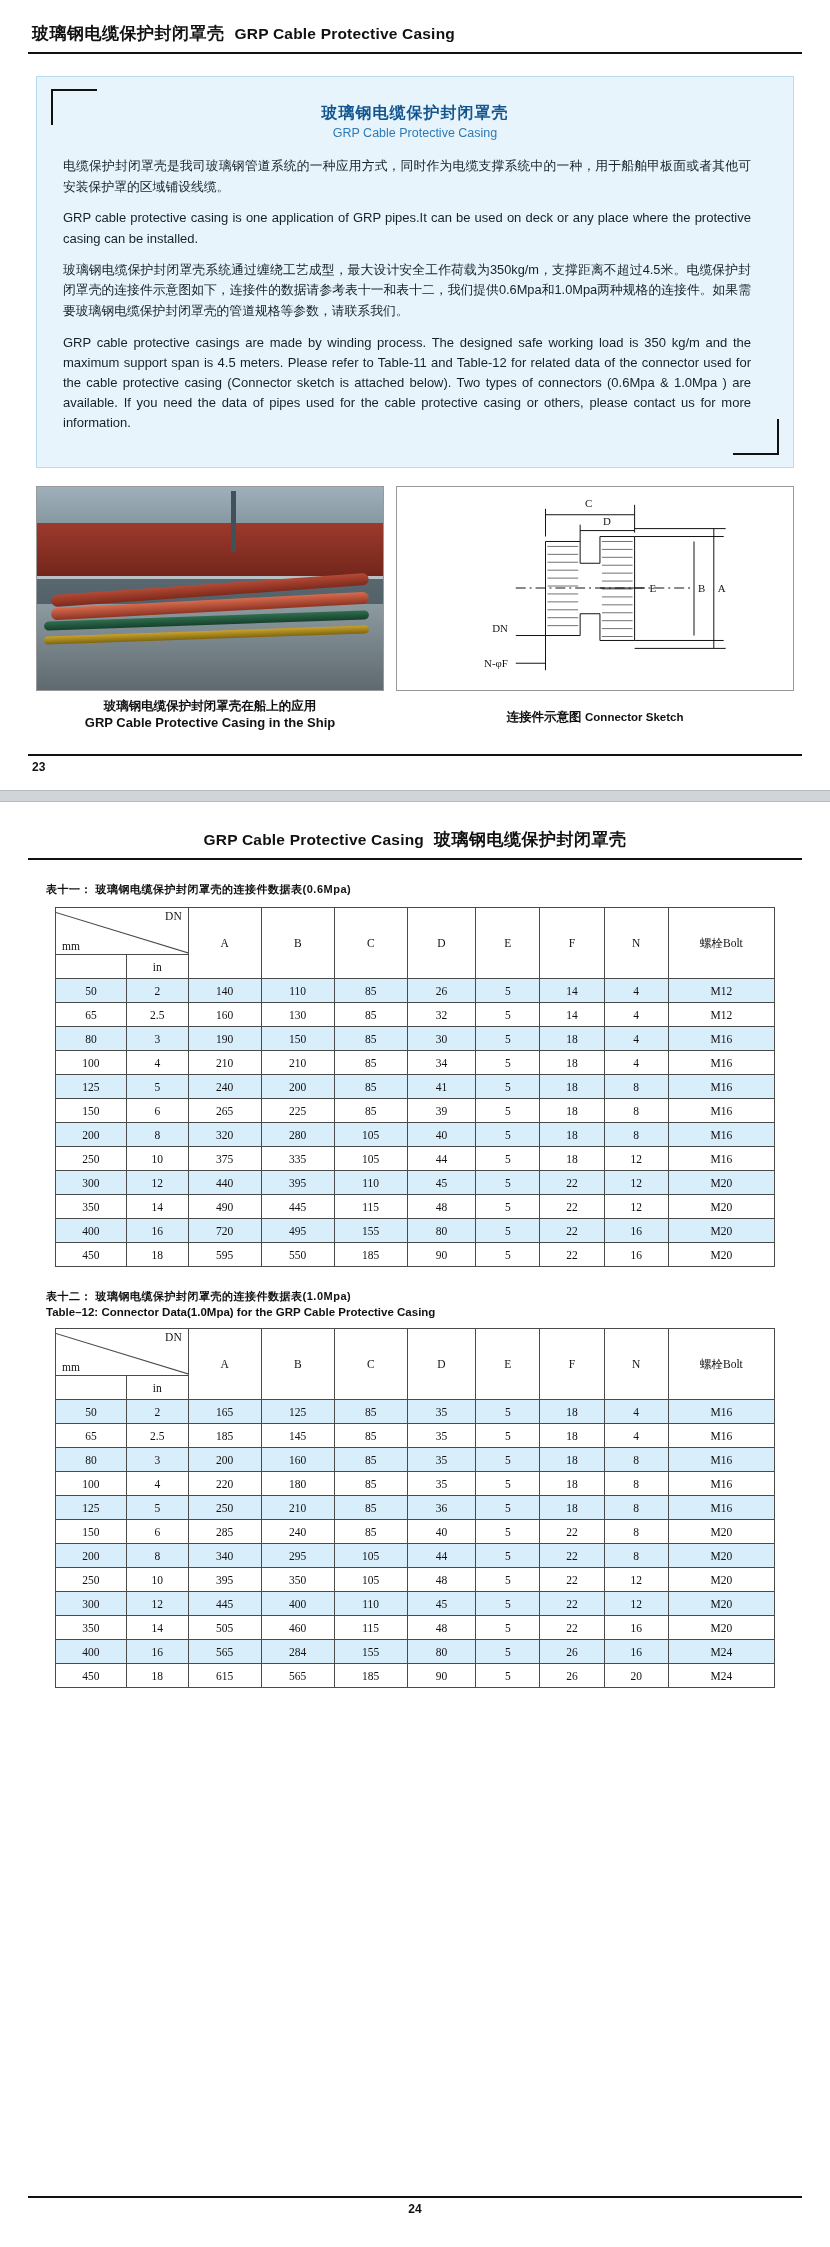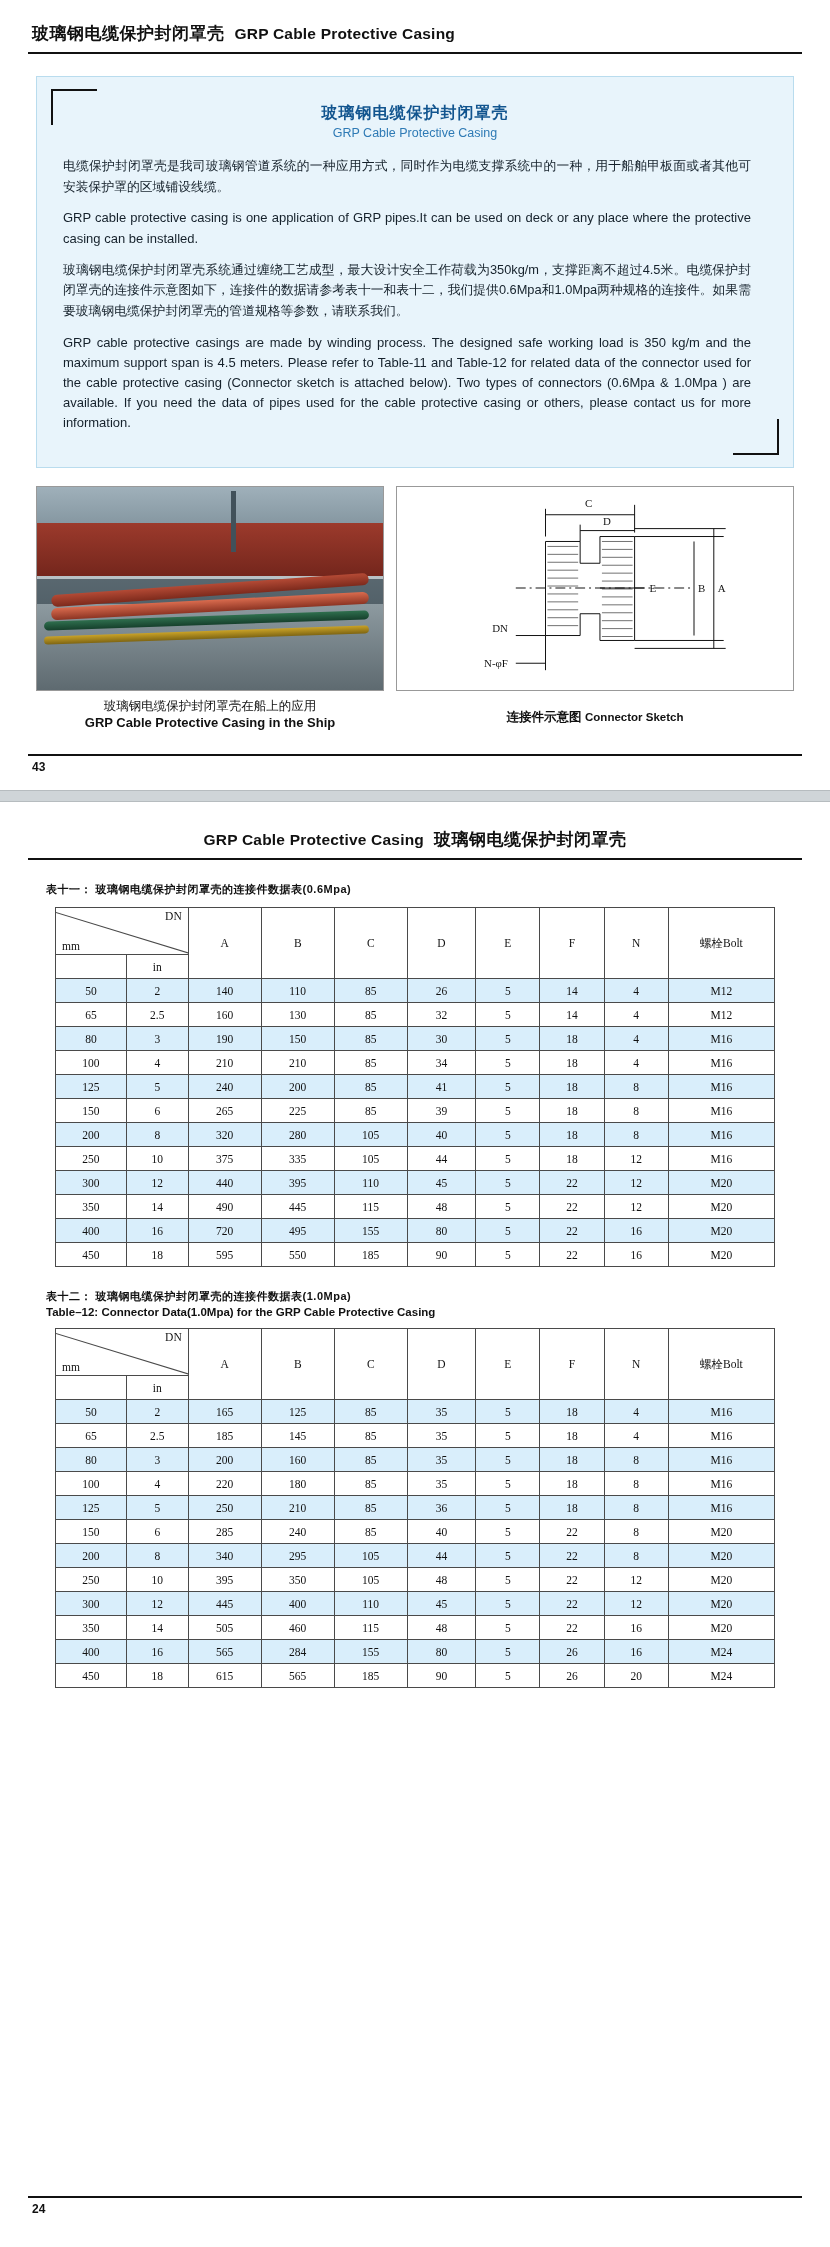--- a/index.html
+++ b/index.html
@@ -134,21 +134,21 @@
   }
   .photo .mast {
     position: absolute; left: 56%; top: 2%; width: 5px; height: 30%;
     background: #41515a;
   }
   .fig-cap {
     text-align: center;
     margin-top: 7px;
     line-height: 1.35;
   }
-  .fig-cap .cn { font-size: 12.5px; font-weight: normal; }
+  .fig-cap .cn { font-size: 12.5px; font-weight: bold; }
   .fig-cap .en { font-size: 13px; font-weight: bold; }
   .fig-right { flex: 1; }
   .sketch {
     width: 100%;
     height: 205px;
     border: 1px solid #999;
     box-sizing: border-box;
     background: #fff;
   }
   .sketch-cap {
@@ -163,21 +163,21 @@
     left: 28px; right: 28px;
     bottom: 16px;
     border-top: 2px solid #111;
     padding-top: 4px;
   }
   .page-footer .num {
     font-size: 12px;
     font-weight: bold;
     padding-left: 4px;
   }
-  .page-footer.right .num { text-align: left; padding-right: 4px; }
+  .page-footer.right .num { text-align: center; padding-right: 4px; }
   .page-divider {
     height: 10px;
     background: #cfd5d8;
     border-top: 1px solid #b6bcbf;
     border-bottom: 1px solid #b6bcbf;
   }
   
   .page2 {
     padding: 26px 28px 0 28px;
     height: 1430px;
@@ -360,21 +360,21 @@
         </g>
       </svg>
       <div class="sketch-cap">
         <span>连接件示意图</span>
         <span class="en">Connector Sketch</span>
       </div>
     </div>
   </div>
 
   <div class="page-footer">
-    <div class="num">43</div>
+    <div class="num">23</div>
   </div>
 </div>
 
 <div class="page-divider"></div>
 
 <div class="page page2">
 
   <div class="page-header center">
     <span class="en">GRP Cable Protective Casing</span>
     <span class="cn">玻璃钢电缆保护封闭罩壳</span>

